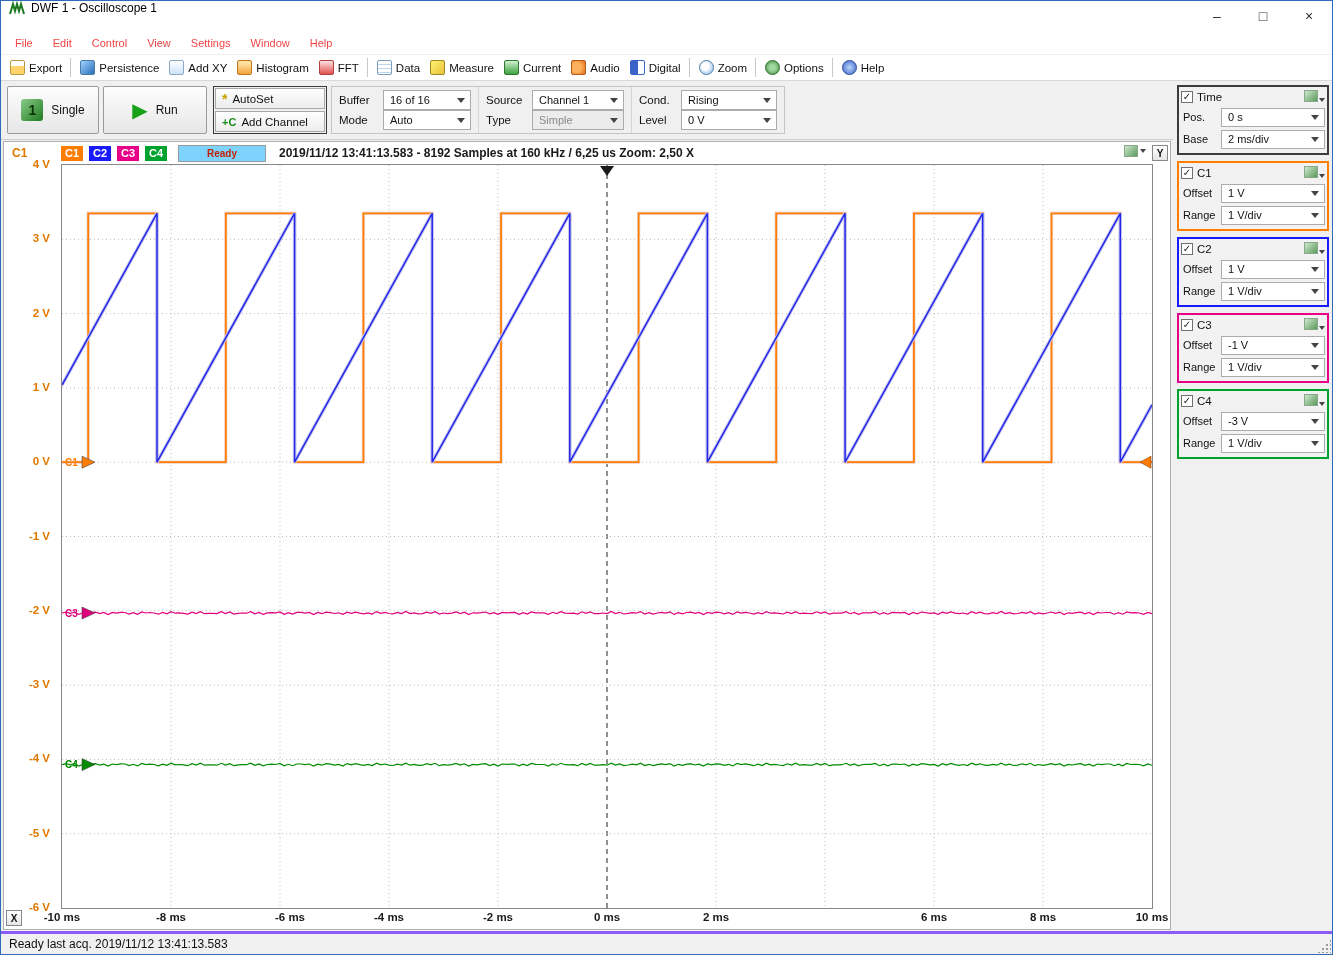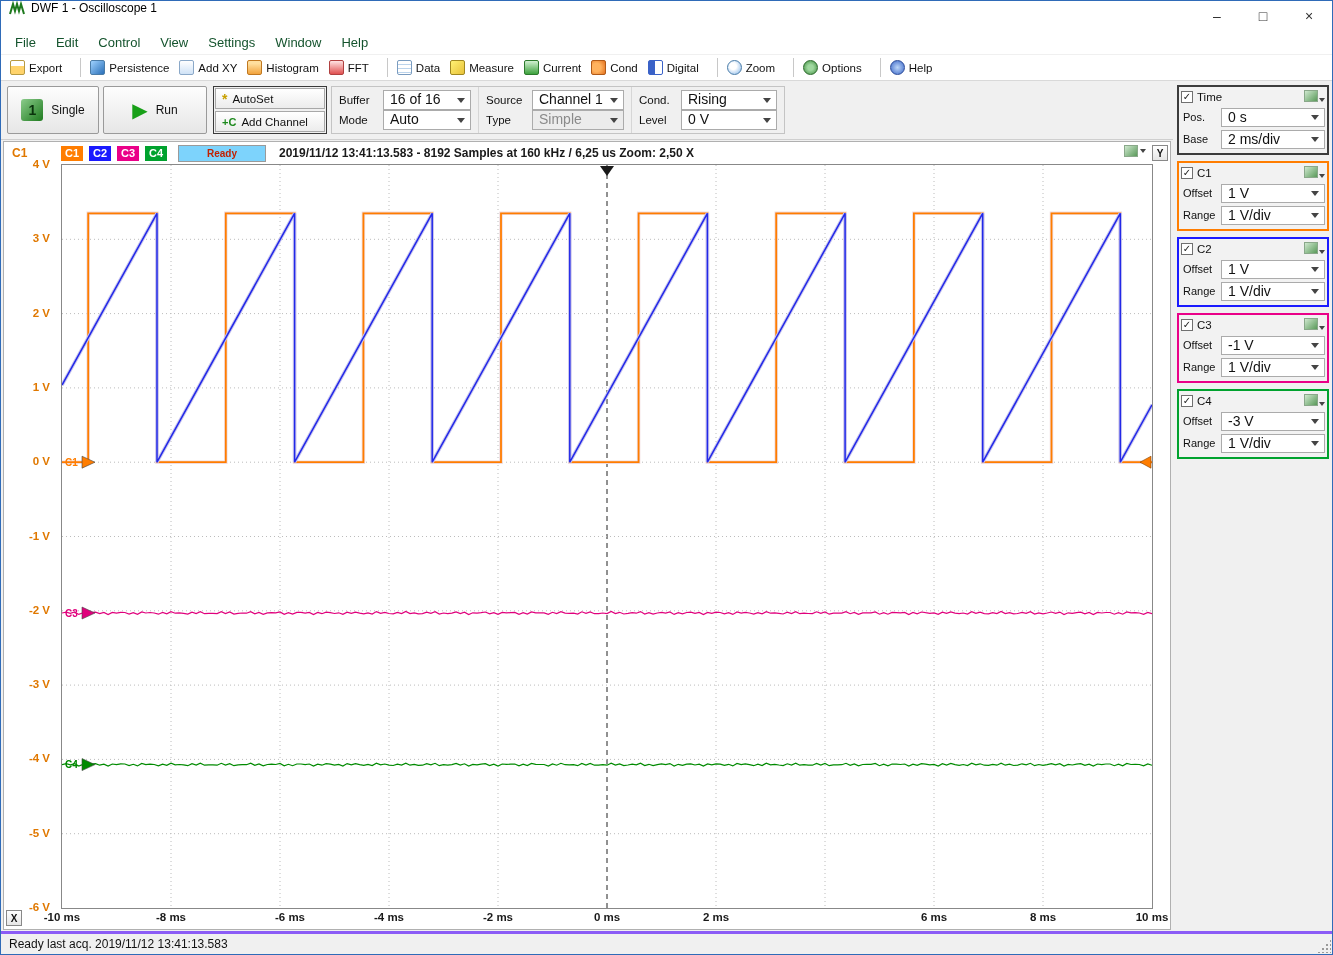--- a/index.html
+++ b/index.html
@@ -7,25 +7,25 @@
   body{font-family:"Liberation Sans","DejaVu Sans",sans-serif;font-size:12px;background:#fff;position:relative;color:#111}
   .window{position:absolute;inset:0;border:1px solid #2f6bb8;background:#f0f0f0;overflow:hidden}
   
   .titlebar{position:absolute;left:0;top:0;right:0;height:30px;background:#fff;display:flex;}
   .app-icon{margin:0 6px 0 8px;display:inline-flex}
   .title-text{font-size:12px;color:#000}
   .win-btns{margin-left:auto;display:flex;height:100%}
   .win-btn{width:46px;height:100%;display:flex;align-items:center;justify-content:center;font-size:14px;color:#333;cursor:default}
   
   .menubar{position:absolute;left:0;top:30px;right:0;height:24px;background:#fff;display:flex;align-items:center;padding-left:4px;border-bottom:1px solid #f0f0f0}
-  .menu-item{padding:3px 10px;font-size:13px;color:#14532d}
+  .menu-item{padding:3px 10px;font-size:11px;color:#ef4444}
   
   .toolbar{position:absolute;left:0;top:54px;right:0;height:26px;background:#fff;border-bottom:1px solid #d9d9d9;display:flex;align-items:center;padding-left:4px}
   .tb-item{display:flex;align-items:center;gap:4px;padding:2px 5px;font-size:11.5px;color:#111;white-space:nowrap}
-  .tb-item[data-sep="true"]{border-left:1px solid #c8c8c8;margin-left:13px;padding-left:9px}
+  .tb-item[data-sep="true"]{border-left:1px solid #c8c8c8;margin-left:3px;padding-left:9px}
   .tb-icon{width:15px;height:15px;border-radius:2px;display:inline-block;flex:none}
   [data-icon="export-icon"]{background:linear-gradient(180deg,#fff 40%,#ffd36b 40%);border:1px solid #b89a40}
   [data-icon="persistence-icon"]{background:linear-gradient(135deg,#9fd2ff,#2a6fb8);border:1px solid #4a7ca8}
   [data-icon="addxy-icon"]{background:linear-gradient(180deg,#fff,#cfe2f6);border:1px solid #8aa8c8}
   [data-icon="histogram-icon"]{background:linear-gradient(180deg,#ffdf9e 20%,#f2a33c);border:1px solid #c07820}
   [data-icon="fft-icon"]{background:linear-gradient(180deg,#ffe2e2,#e05050);border:1px solid #b04040}
   [data-icon="data-icon"]{background:repeating-linear-gradient(180deg,#fff 0 3px,#bcd4ec 3px 4px);border:1px solid #7a9cc0}
   [data-icon="measure-icon"]{background:linear-gradient(135deg,#fff173,#e8c23a);border:1px solid #a08820}
   [data-icon="current-icon"]{background:linear-gradient(180deg,#d2f0d2,#3da23d);border:1px solid #2c7a2c}
   [data-icon="audio-icon"]{background:radial-gradient(circle at 35% 50%,#ffb25e 40%,#e2701d);border:1px solid #b05a18}
@@ -44,21 +44,21 @@
   .autoset-box{position:absolute;left:212px;top:5px;width:114px;height:48px;border:1px solid #3a3a3a;background:#f0f0f0;display:flex;flex-direction:column}
   .mini-btn{flex:1;display:flex;align-items:center;gap:5px;background:linear-gradient(#fff,#ececec);border:1px solid #a8a8a8;margin:1px;font-size:11.5px;padding:0 6px;white-space:nowrap}
   .wand-glyph{color:#c8a000;font-weight:bold;font-size:14px}
   .plusc-glyph{color:#1e8a1e;font-weight:bold;font-size:11px}
   .ctl-box{position:absolute;left:330px;top:5px;height:48px;display:flex;border:1px solid #c4c4c4;background:#f0f0f0}
   .ctl-col{display:flex;flex-direction:column;justify-content:space-between;padding:3px 7px;border-left:1px solid #d6d6d6}
   .ctl-col:first-child{border-left:none}
   .ctl-row{display:flex;align-items:center;height:20px}
   .ctl-label{font-size:11.5px;color:#111}
   .lw44{width:44px}.lw46{width:46px}.lw42{width:42px}
-  .combo{display:flex;background:#fff;border:1px solid #ababab;height:20px;padding:0 2px 0 6px;font-size:14px}
+  .combo{display:flex;align-items:center;background:#fff;border:1px solid #ababab;height:20px;padding:0 2px 0 6px;font-size:11px}
   .combo-val{flex:1;white-space:nowrap;overflow:hidden}
   .combo-arrow{width:14px;display:flex;justify-content:center;align-items:center;flex:none}
   .combo-arrow::after{content:"";border-left:4px solid transparent;border-right:4px solid transparent;border-top:5px solid #444}
   .combo.disabled{background:#ececec;color:#8a8a8a}
   .w88{width:88px}.w92{width:92px}.w96{width:96px}
   
   .scope{position:absolute;left:2px;top:140px;width:1168px;height:789px;background:#fff;border:1px solid #b0b0b0}
   .scope-header{position:absolute;left:0;top:0;right:0;height:22px;display:flex;align-items:center;padding-left:8px;gap:5px}
   .axis-ch{color:#e07800;font-weight:bold;font-size:12px;width:44px}
   .badges{display:flex;gap:6px}
@@ -158,21 +158,21 @@
         <span>Measure</span>
       </span>
 
       <span class="tb-item" data-sep="false">
         <span class="tb-icon" data-icon="current-icon"></span>
         <span>Current</span>
       </span>
 
       <span class="tb-item" data-sep="false">
         <span class="tb-icon" data-icon="audio-icon"></span>
-        <span>Cond</span>
+        <span>Audio</span>
       </span>
 
       <span class="tb-item" data-sep="false">
         <span class="tb-icon" data-icon="digital-icon"></span>
         <span>Digital</span>
       </span>
 
       <span class="tb-item" data-sep="true">
         <span class="tb-icon" data-icon="zoom-icon"></span>
         <span>Zoom</span>

